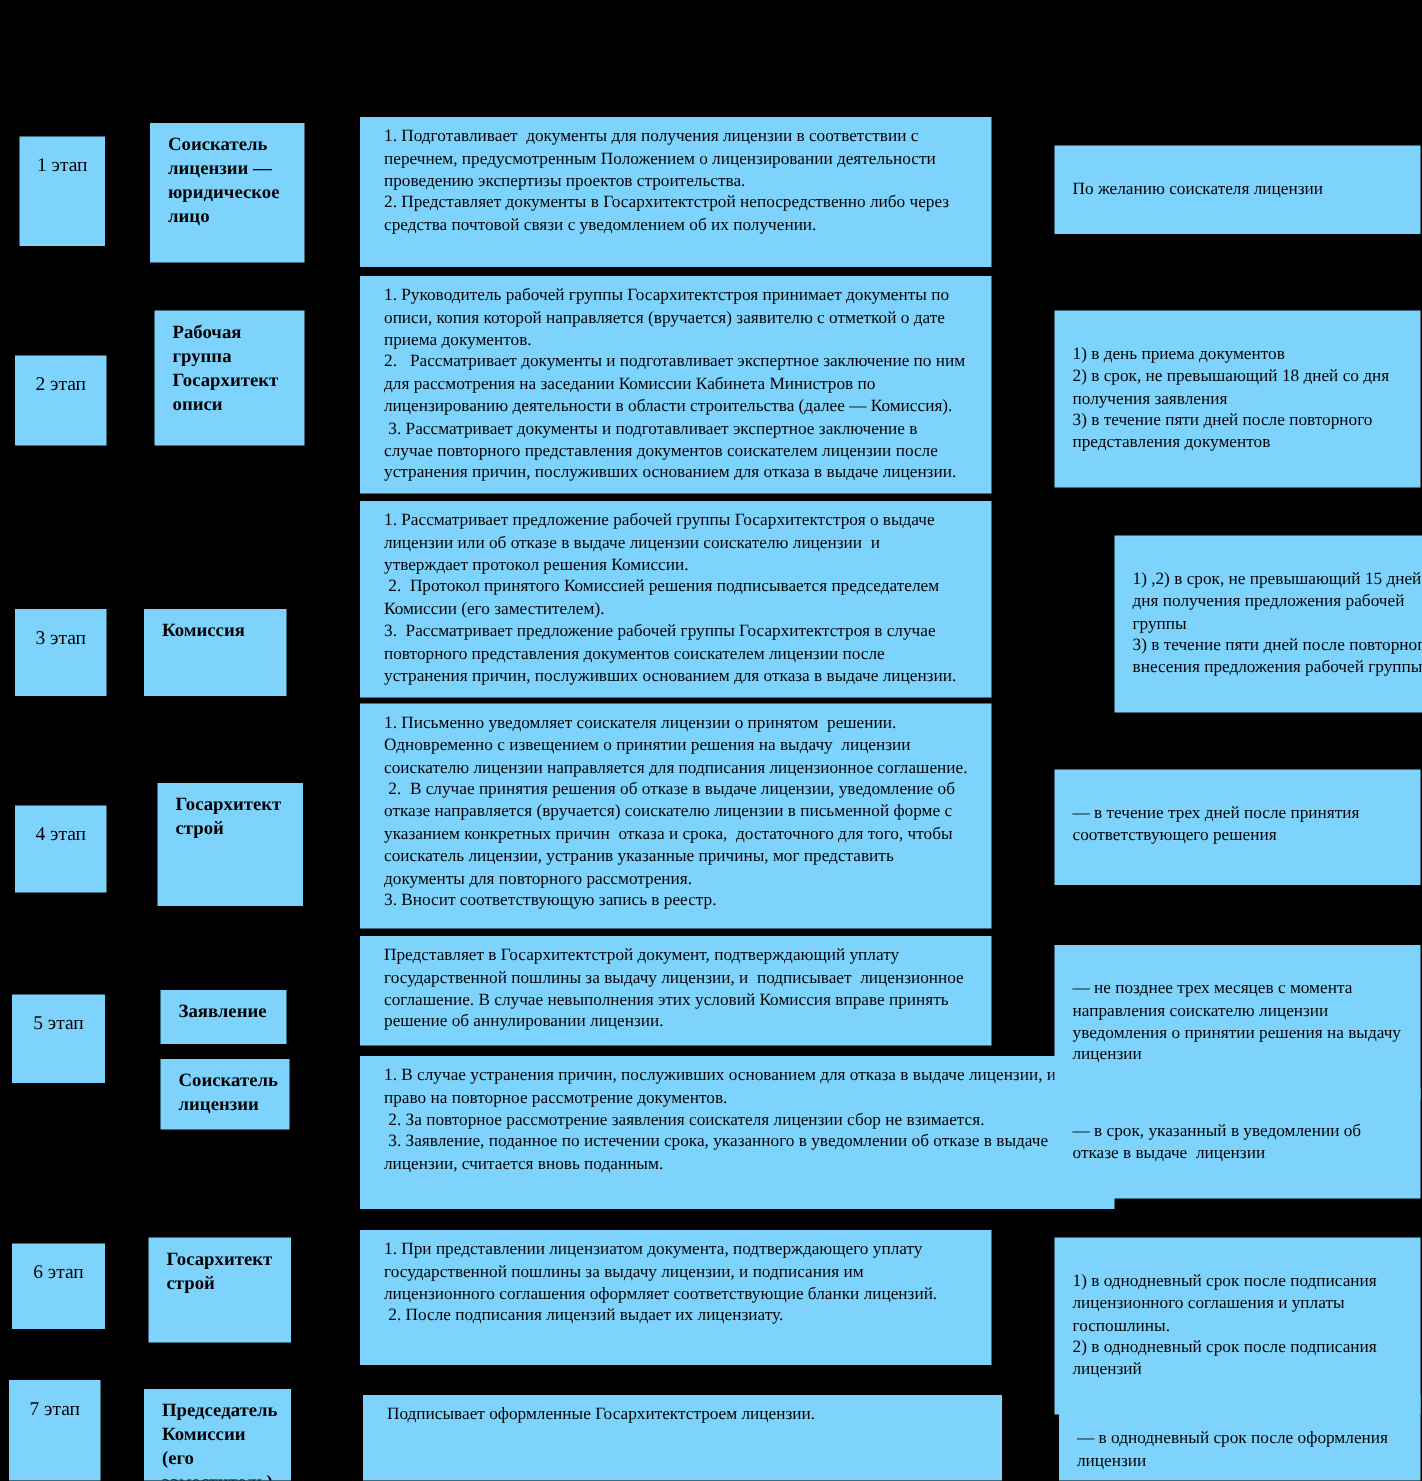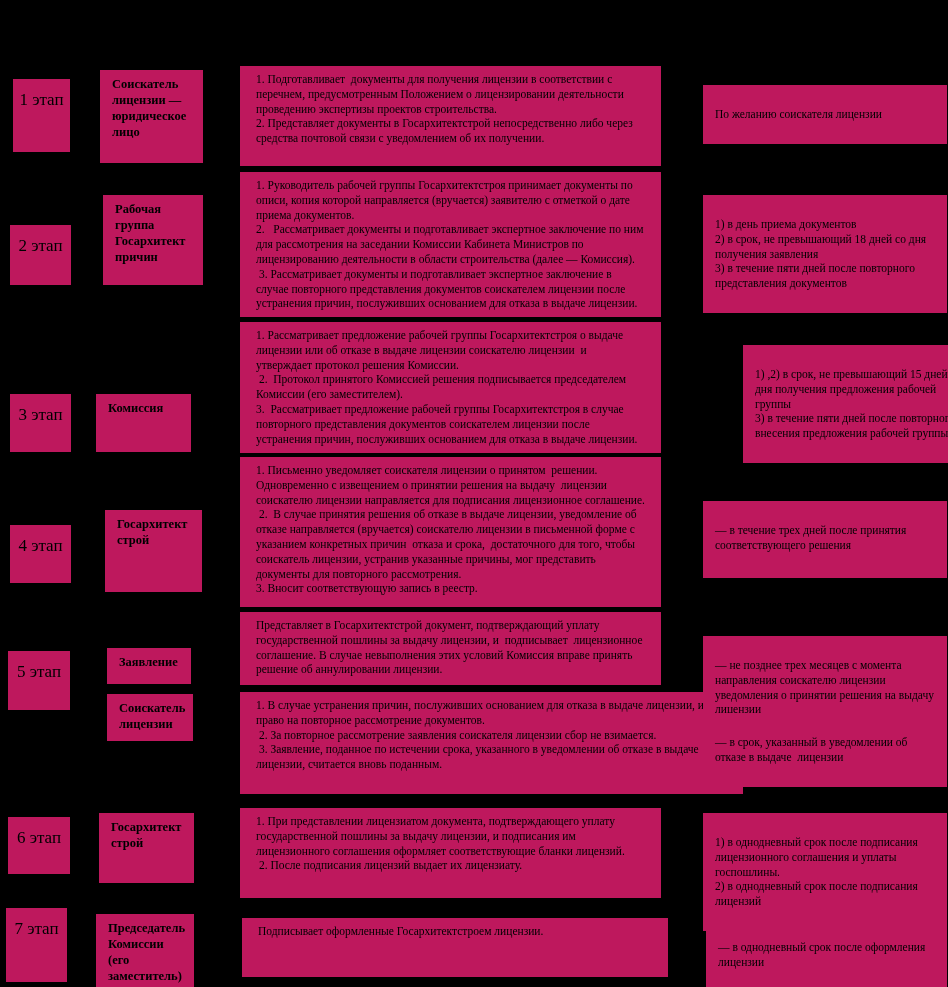--- a/index.html
+++ b/index.html
@@ -5,27 +5,28 @@
   html,body{margin:0;padding:0;background:#000;}
   .canvas{
     position:relative;
     width:948px;height:987px;
     background:#000000;
     font-family:"Liberation Serif","DejaVu Serif",serif;
     color:#000000;
   }
   .box{
     position:absolute;
-    background:#be185d;
+    background:#7dd3fc;
     box-sizing:border-box;
     white-space:pre-wrap;
     overflow:visible;
+    margin-top:12px;
   }
   .stage{
-    font-size:17px;
+    font-size:13px;
     text-align:center;
     padding-top:11px;
   }
   .actor{
     font-weight:bold;
     font-size:12.5px;
     line-height:16px;
     padding:6px 6px 6px 12px;
   }
   .action{
@@ -50,21 +51,21 @@
 юридическое
 лицо</div>
   <div class="box action" style="left:240px;top:66px;width:421px;min-height:100px">1. Подготавливает  документы для получения лицензии в соответствии с перечнем, предусмотренным Положением о лицензировании деятельности проведению экспертизы проектов строительства.
 2. Представляет документы в Госархитектстрой непосредственно либо через средства почтовой связи с уведомлением об их получении.</div>
   <div class="box timing" style="left:703px;top:85px;width:244px;min-height:44px">По желанию соискателя лицензии</div>
 
   <div class="box stage" style="left:10px;top:225px;width:61px;min-height:60px">2 этап</div>
   <div class="box actor" style="left:103px;top:195px;width:100px;min-height:90px">Рабочая
 группа
 Госархитект
-причин</div>
+описи</div>
   <div class="box action" style="left:240px;top:172px;width:421px;min-height:145px">1. Руководитель рабочей группы Госархитектстроя принимает документы по описи, копия которой направляется (вручается) заявителю с отметкой о дате приема документов.
 2.   Рассматривает документы и подготавливает экспертное заключение по ним для рассмотрения на заседании Комиссии Кабинета Министров по лицензированию деятельности в области строительства (далее — Комиссия).
  3. Рассматривает документы и подготавливает экспертное заключение в случае повторного представления документов соискателем лицензии после устранения причин, послуживших основанием для отказа в выдаче лицензии.</div>
   <div class="box timing" style="left:703px;top:195px;width:244px;min-height:90px">1) в день приема документов
 2) в срок, не превышающий 18 дней со дня получения заявления
 3) в течение пяти дней после повторного представления документов</div>
 
   <div class="box stage" style="left:10px;top:394px;width:61px;min-height:58px">3 этап</div>
   <div class="box actor" style="left:96px;top:394px;width:95px;min-height:58px">Комиссия</div>
   <div class="box action" style="left:240px;top:322px;width:421px;min-height:131px">1. Рассматривает предложение рабочей группы Госархитектстроя о выдаче лицензии или об отказе в выдаче лицензии соискателю лицензии  и утверждает протокол решения Комиссии.
@@ -82,21 +83,21 @@
   <div class="box timing" style="left:703px;top:501px;width:244px;min-height:77px">— в течение трех дней после принятия соответствующего решения</div>
 
   <div class="box stage" style="left:8px;top:651px;width:62px;min-height:59px">5 этап</div>
   <div class="box actor" style="left:107px;top:648px;width:84px;min-height:36px">Заявление</div>
   <div class="box actor" style="left:107px;top:694px;width:86px;min-height:47px">Соискатель
 лицензии</div>
   <div class="box action" style="left:240px;top:612px;width:421px;min-height:73px">Представляет в Госархитектстрой документ, подтверждающий уплату государственной пошлины за выдачу лицензии, и  подписывает  лицензионное соглашение. В случае невыполнения этих условий Комиссия вправе принять решение об аннулировании лицензии.</div>
   <div class="box action" style="left:240px;top:692px;width:503px;min-height:102px">1. В случае устранения причин, послуживших основанием для отказа в выдаче лицензии, имеет право на повторное рассмотрение документов.
  2. За повторное рассмотрение заявления соискателя лицензии сбор не взимается.
  3. Заявление, поданное по истечении срока, указанного в уведомлении об отказе в выдаче лицензии, считается вновь поданным.</div>
-  <div class="box timing" style="left:703px;top:636px;width:244px;min-height:68px">— не позднее трех месяцев с момента направления соискателю лицензии уведомления о принятии решения на выдачу лицензии</div>
+  <div class="box timing" style="left:703px;top:618px;width:244px;min-height:68px">— не позднее трех месяцев с момента направления соискателю лицензии уведомления о принятии решения на выдачу лицензии</div>
   <div class="box timing" style="left:703px;top:713px;width:244px;min-height:55px">— в срок, указанный в уведомлении об отказе в выдаче  лицензии</div>
 
   <div class="box stage" style="left:8px;top:817px;width:62px;min-height:57px">6 этап</div>
   <div class="box actor" style="left:99px;top:813px;width:95px;min-height:70px">Госархитект
 строй</div>
   <div class="box action" style="left:240px;top:808px;width:421px;min-height:90px">1. При представлении лицензиатом документа, подтверждающего уплату государственной пошлины за выдачу лицензии, и подписания им лицензионного соглашения оформляет соответствующие бланки лицензий.
  2. После подписания лицензий выдает их лицензиату.</div>
   <div class="box timing" style="left:703px;top:813px;width:244px;min-height:84px">1) в однодневный срок после подписания лицензионного соглашения и уплаты госпошлины.
 2) в однодневный срок после подписания лицензий</div>
 

